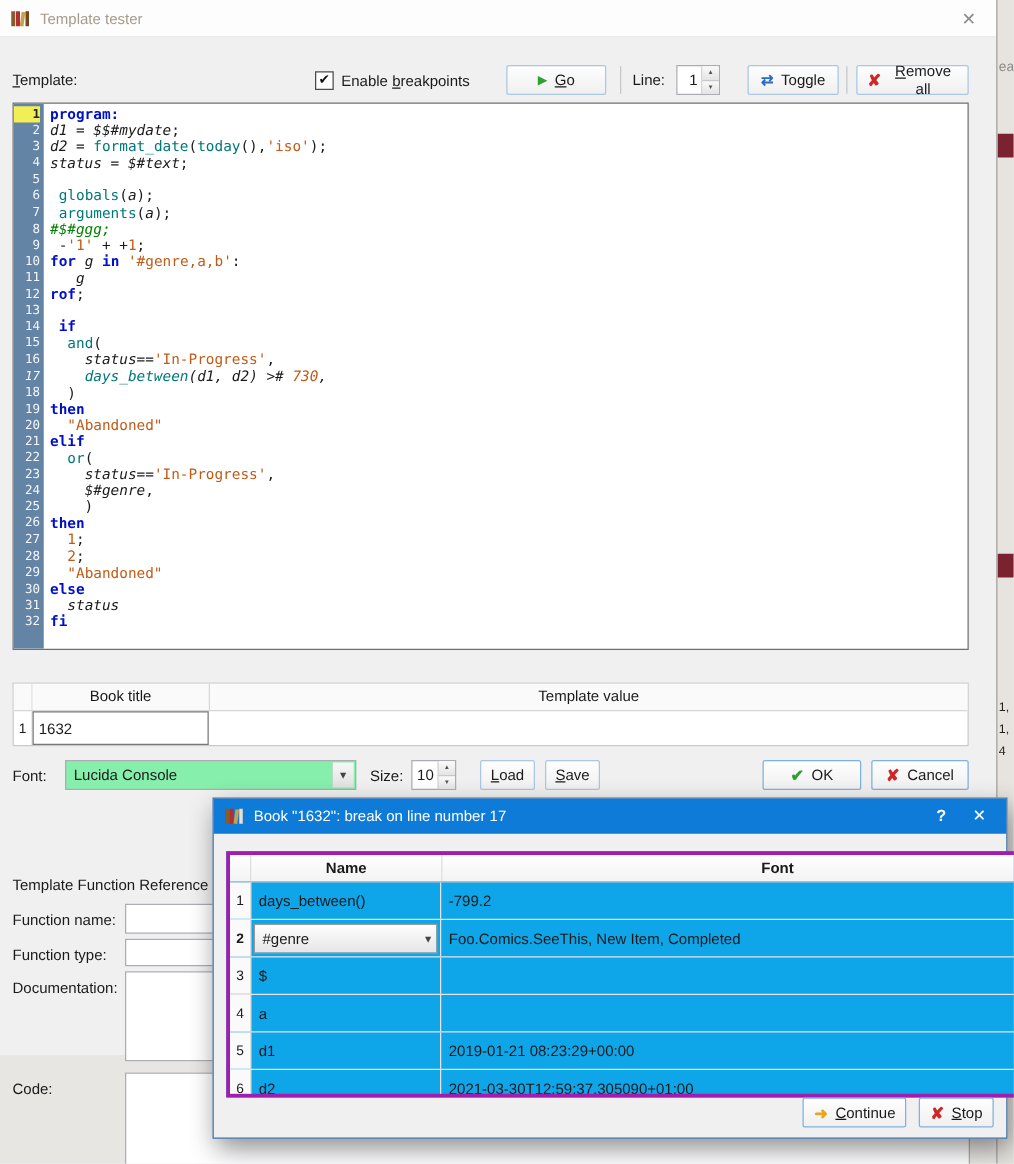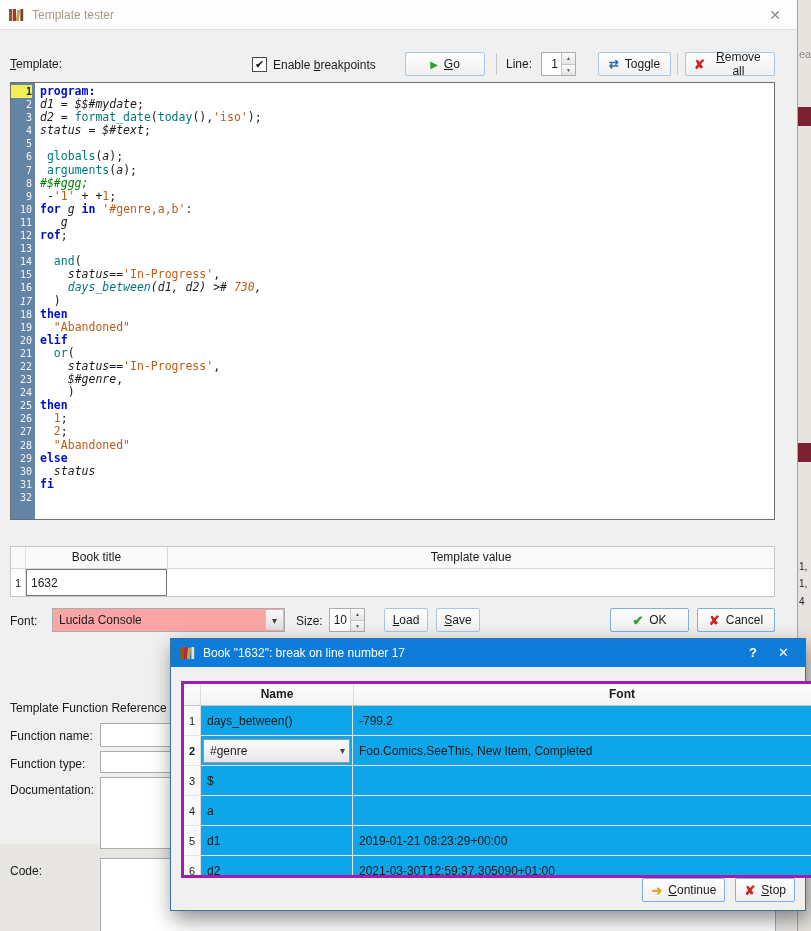--- a/index.html
+++ b/index.html
@@ -61,21 +61,21 @@
   .tv-head .gut{width:14px;border-right:1px solid #e2e2e2;}
   .tv-head .c1{width:141px;text-align:center;line-height:21px;border-right:1px solid #d8d8d8;}
   .tv-head .c2{flex:1;text-align:center;line-height:21px;}
   .tv-row{display:flex;height:27px;}
   .tv-row .gut{width:14px;font-size:11px;display:flex;align-items:center;justify-content:center;border-right:1px solid #e2e2e2;}
   .tv-row .c1{width:141px;border:1px solid #777;display:flex;align-items:center;padding-left:4px;box-sizing:border-box;}
   .tv-row .c2{flex:1;border:1px solid #777;border-left:none;display:flex;align-items:center;padding-left:5px;box-sizing:border-box;}
 
   
   .font-label{left:10px;top:614px;}
-  .font-combo{position:absolute;left:52px;top:608px;width:233px;height:24px;background:#fca5a5;border:1px solid #abadb3;display:flex;align-items:center;padding-left:6px;box-sizing:border-box;}
+  .font-combo{position:absolute;left:52px;top:608px;width:233px;height:24px;background:#86efac;border:1px solid #abadb3;display:flex;align-items:center;padding-left:6px;box-sizing:border-box;}
   .combo-arrow{position:absolute;right:1px;top:1px;bottom:1px;width:17px;background:linear-gradient(#f8f8f8,#e0e0e0);border-left:1px solid #c6c6c6;display:flex;align-items:center;justify-content:center;color:#444;font-size:10px;}
   .size-label{left:296px;top:614px;}
   .load-btn{position:absolute;left:384px;top:608px;width:44px;}
   .save-btn{position:absolute;left:436px;top:608px;width:44px;}
   .ok-btn{position:absolute;left:610px;top:608px;width:79px;border-color:#7fb2e0;}
   .cancel-btn{position:absolute;left:697px;top:608px;width:78px;border-color:#7fb2e0;}
 
   
   .ref-title{left:10px;top:701px;}
   .fn-name-label{left:10px;top:729px;}
@@ -208,20 +208,21 @@
           <div class="cl"><span class="tk-i">status</span><span class="tk-p"> = </span><span class="tk-i">$#text</span><span class="tk-p">;</span></div>
           <div class="cl">&nbsp;</div>
           <div class="cl"><span class="tk-p"> </span><span class="tk-f">globals</span><span class="tk-p">(</span><span class="tk-i">a</span><span class="tk-p">);</span></div>
           <div class="cl"><span class="tk-p"> </span><span class="tk-f">arguments</span><span class="tk-p">(</span><span class="tk-i">a</span><span class="tk-p">);</span></div>
           <div class="cl"><span class="tk-c">#$#ggg;</span></div>
           <div class="cl"><span class="tk-p"> -</span><span class="tk-s">'1'</span><span class="tk-p"> + +</span><span class="tk-n">1</span><span class="tk-p">;</span></div>
           <div class="cl"><span class="tk-k">for </span><span class="tk-i">g</span><span class="tk-p"> </span><span class="tk-k">in </span><span class="tk-s">'#genre,a,b'</span><span class="tk-p">:</span></div>
           <div class="cl"><span class="tk-p">   </span><span class="tk-i">g</span></div>
           <div class="cl"><span class="tk-k">rof</span><span class="tk-p">;</span></div>
           <div class="cl">&nbsp;</div>
+          <div class="cl"><span class="tk-p"> </span><span class="tk-k">if</span></div>
           <div class="cl"><span class="tk-p">  </span><span class="tk-f">and</span><span class="tk-p">(</span></div>
           <div class="cl"><span class="tk-p">    </span><span class="tk-i">status</span><span class="tk-p">==</span><span class="tk-s">'In-Progress'</span><span class="tk-p">,</span></div>
           <div class="cl brk"><span class="tk-p">    </span><span class="tk-f">days_between</span><span class="tk-p">(</span><span class="tk-i">d1</span><span class="tk-p">, </span><span class="tk-i">d2</span><span class="tk-p">) &gt;# </span><span class="tk-n">730</span><span class="tk-p">,</span></div>
           <div class="cl"><span class="tk-p">  )</span></div>
           <div class="cl"><span class="tk-k">then</span></div>
           <div class="cl"><span class="tk-p">  </span><span class="tk-s">"Abandoned"</span></div>
           <div class="cl"><span class="tk-k">elif</span></div>
           <div class="cl"><span class="tk-p">  </span><span class="tk-f">or</span><span class="tk-p">(</span></div>
           <div class="cl"><span class="tk-p">    </span><span class="tk-i">status</span><span class="tk-p">==</span><span class="tk-s">'In-Progress'</span><span class="tk-p">,</span></div>
           <div class="cl"><span class="tk-p">    </span><span class="tk-i">$#genre</span><span class="tk-p">,</span></div>

